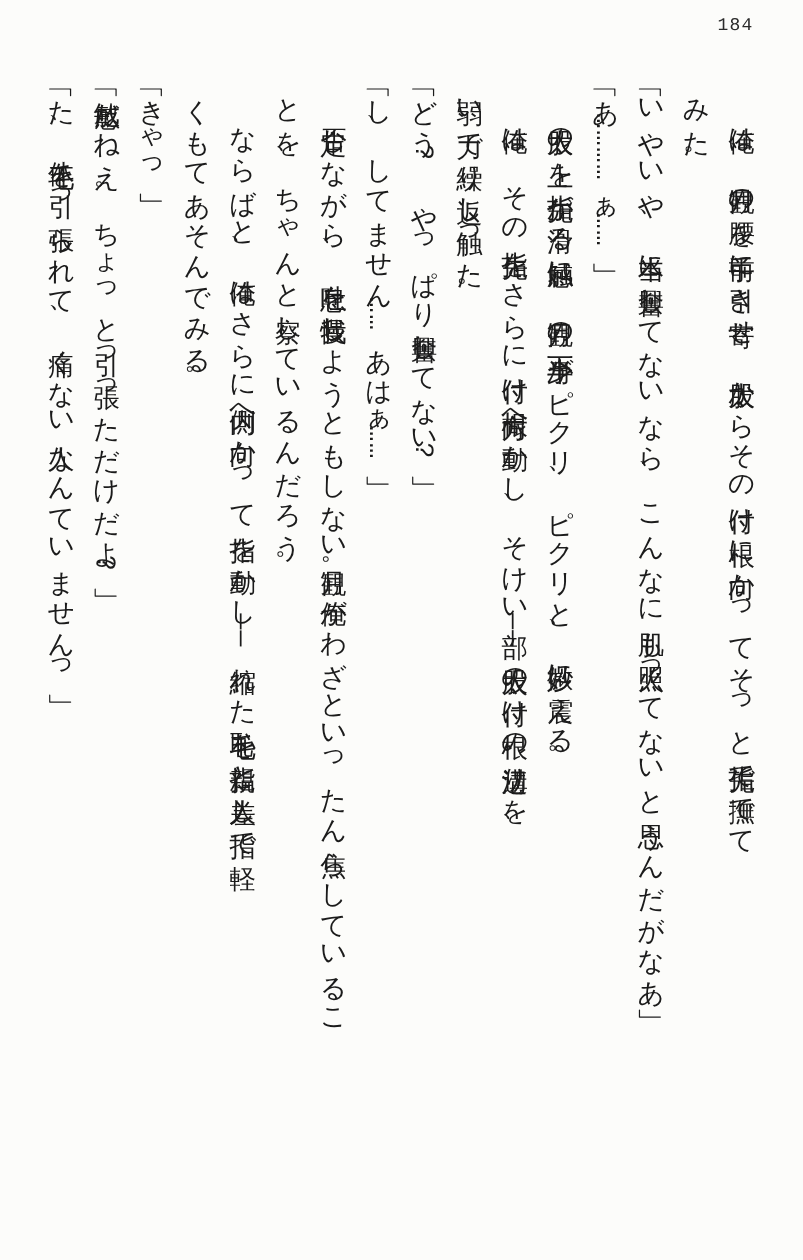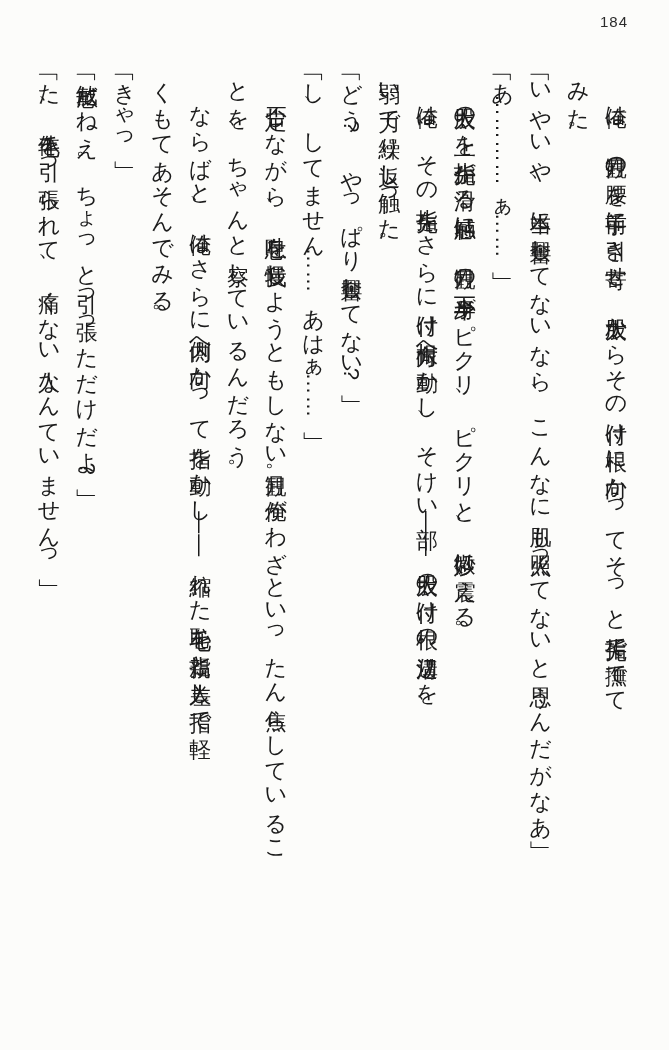--- a/index.html
+++ b/index.html
@@ -11,21 +11,21 @@
     height: 1050px;
     background: #ffffff;
     overflow: hidden;
   }
   .page {
     position: relative;
     width: 669px;
     height: 1050px;
     background: #fcfcfa;
     overflow: hidden;
-    font-family: Liberation Sans, sans-serif;
+    font-family: Liberation Mono, monospace;
   }
   .page-number {
     position: absolute;
     top: 13px;
     right: 41px;
     font-size: 15px;
     letter-spacing: 1px;
     color: #2b2b2b;
   }
   .text-block {

